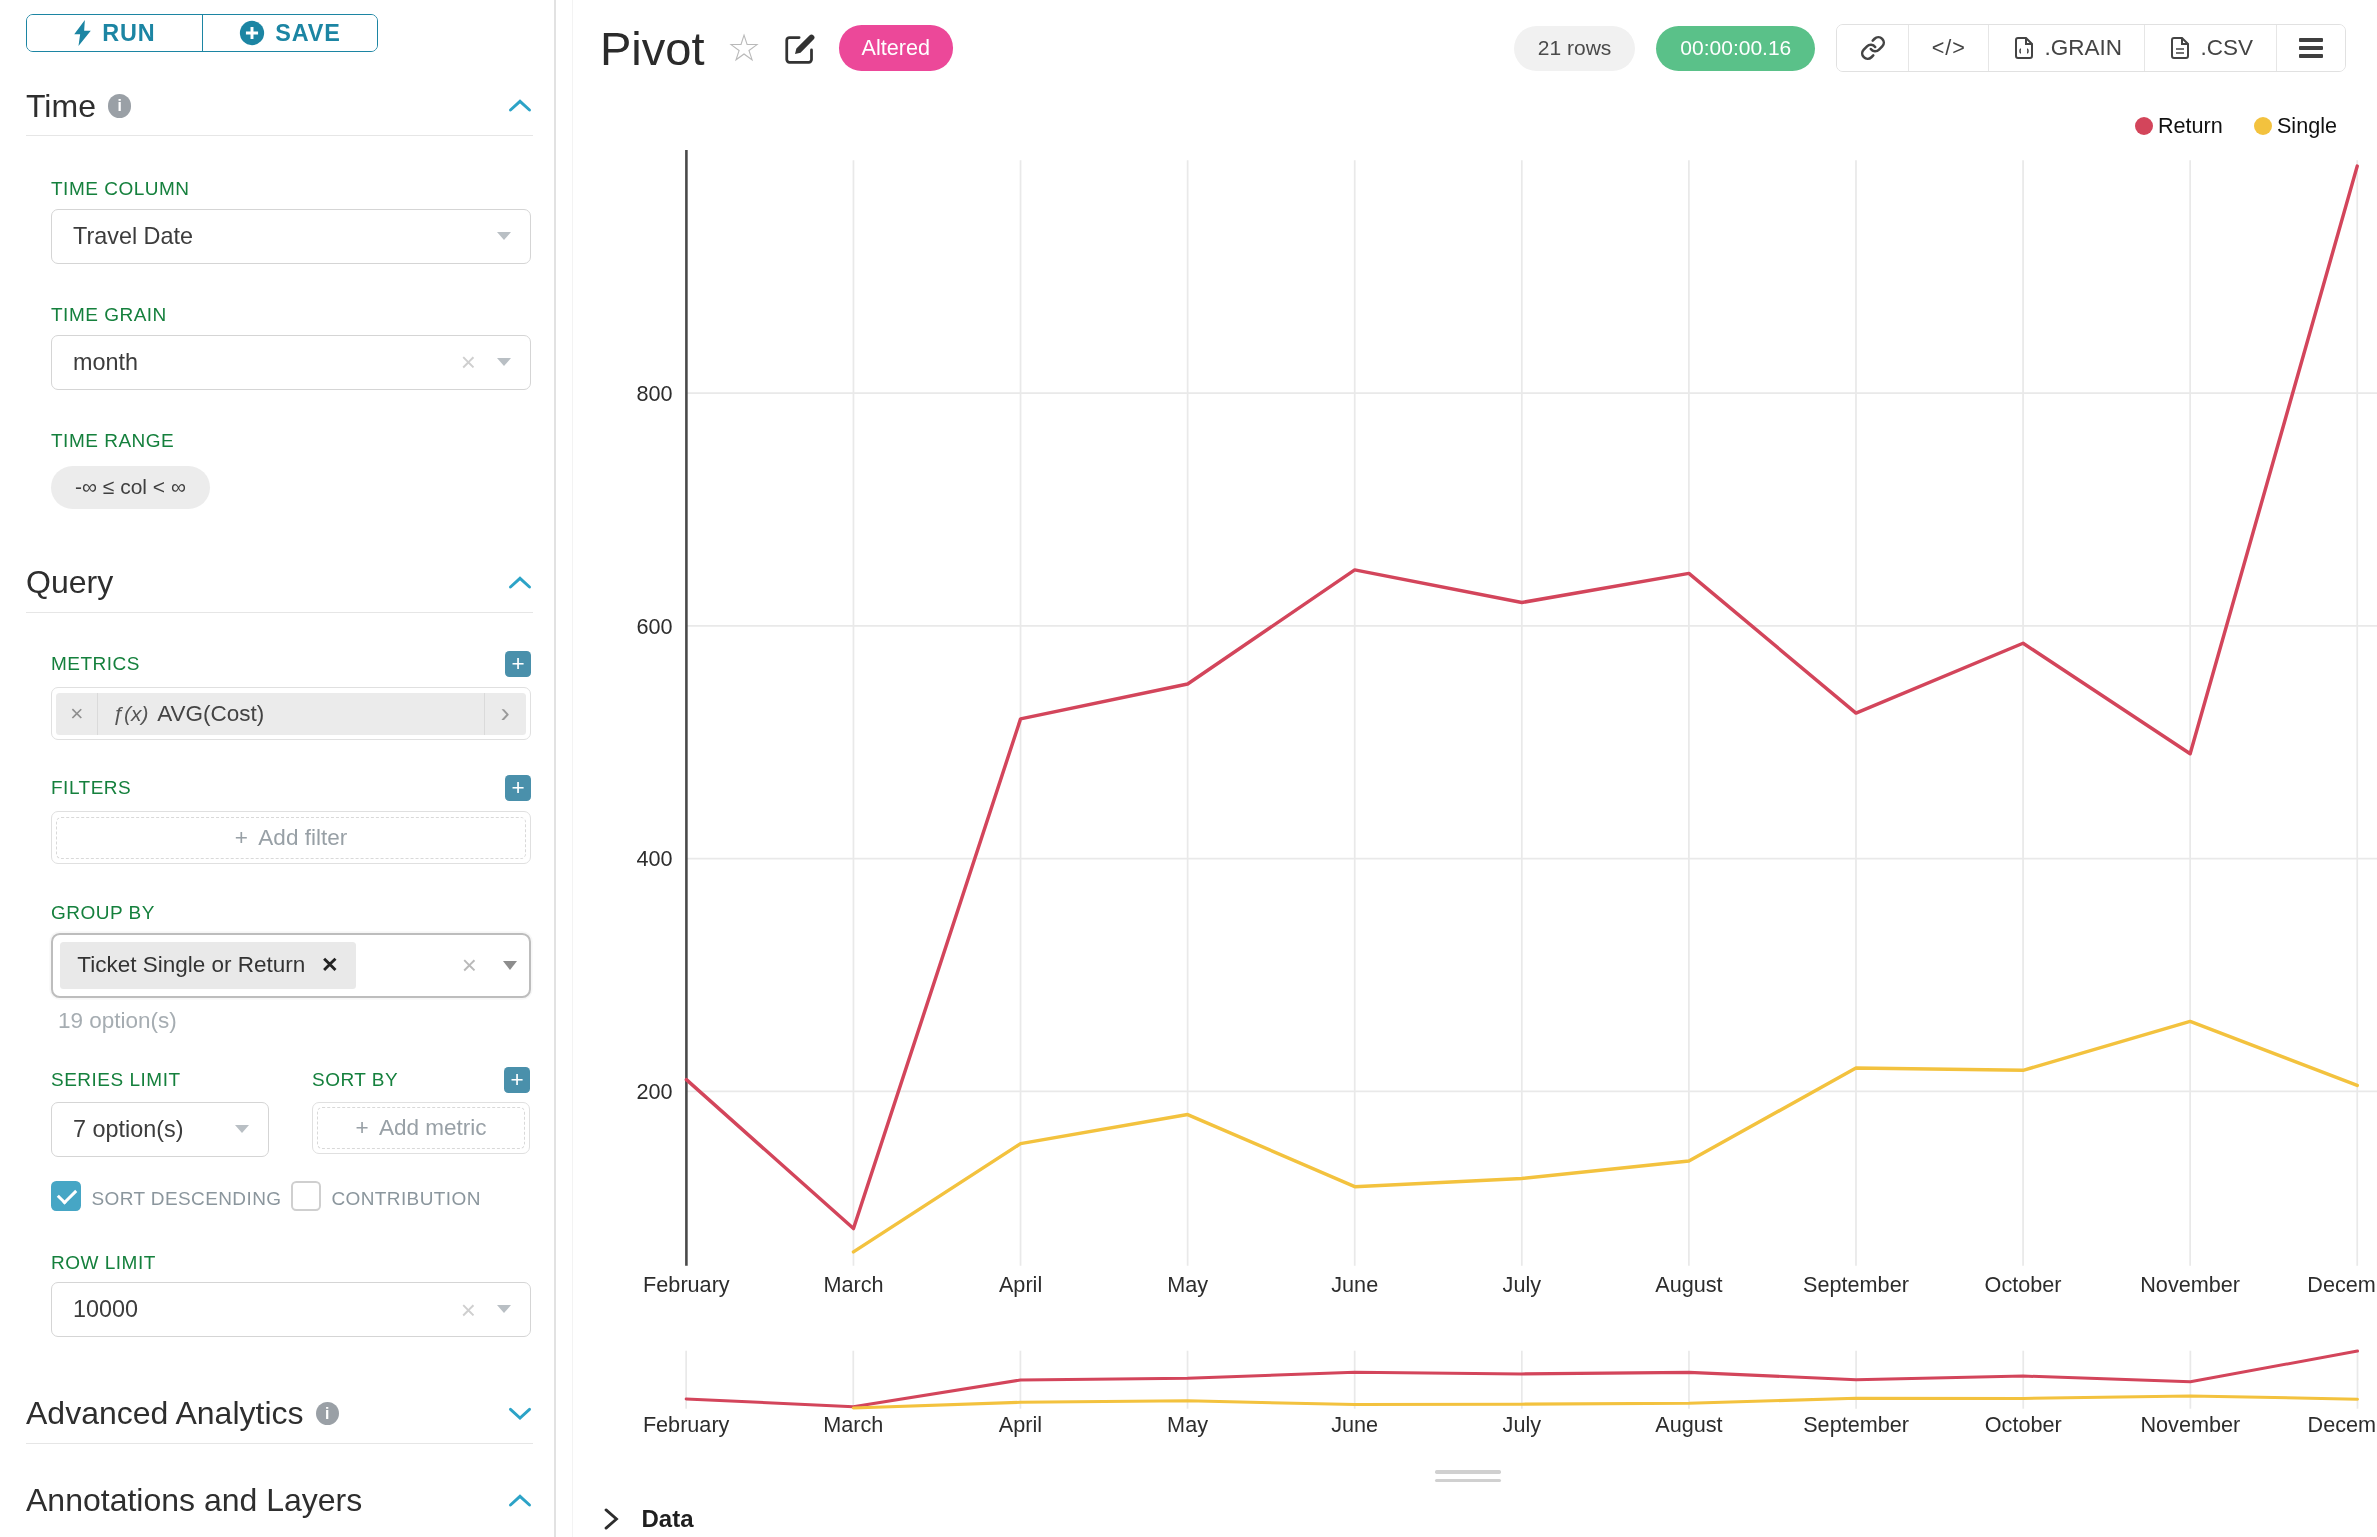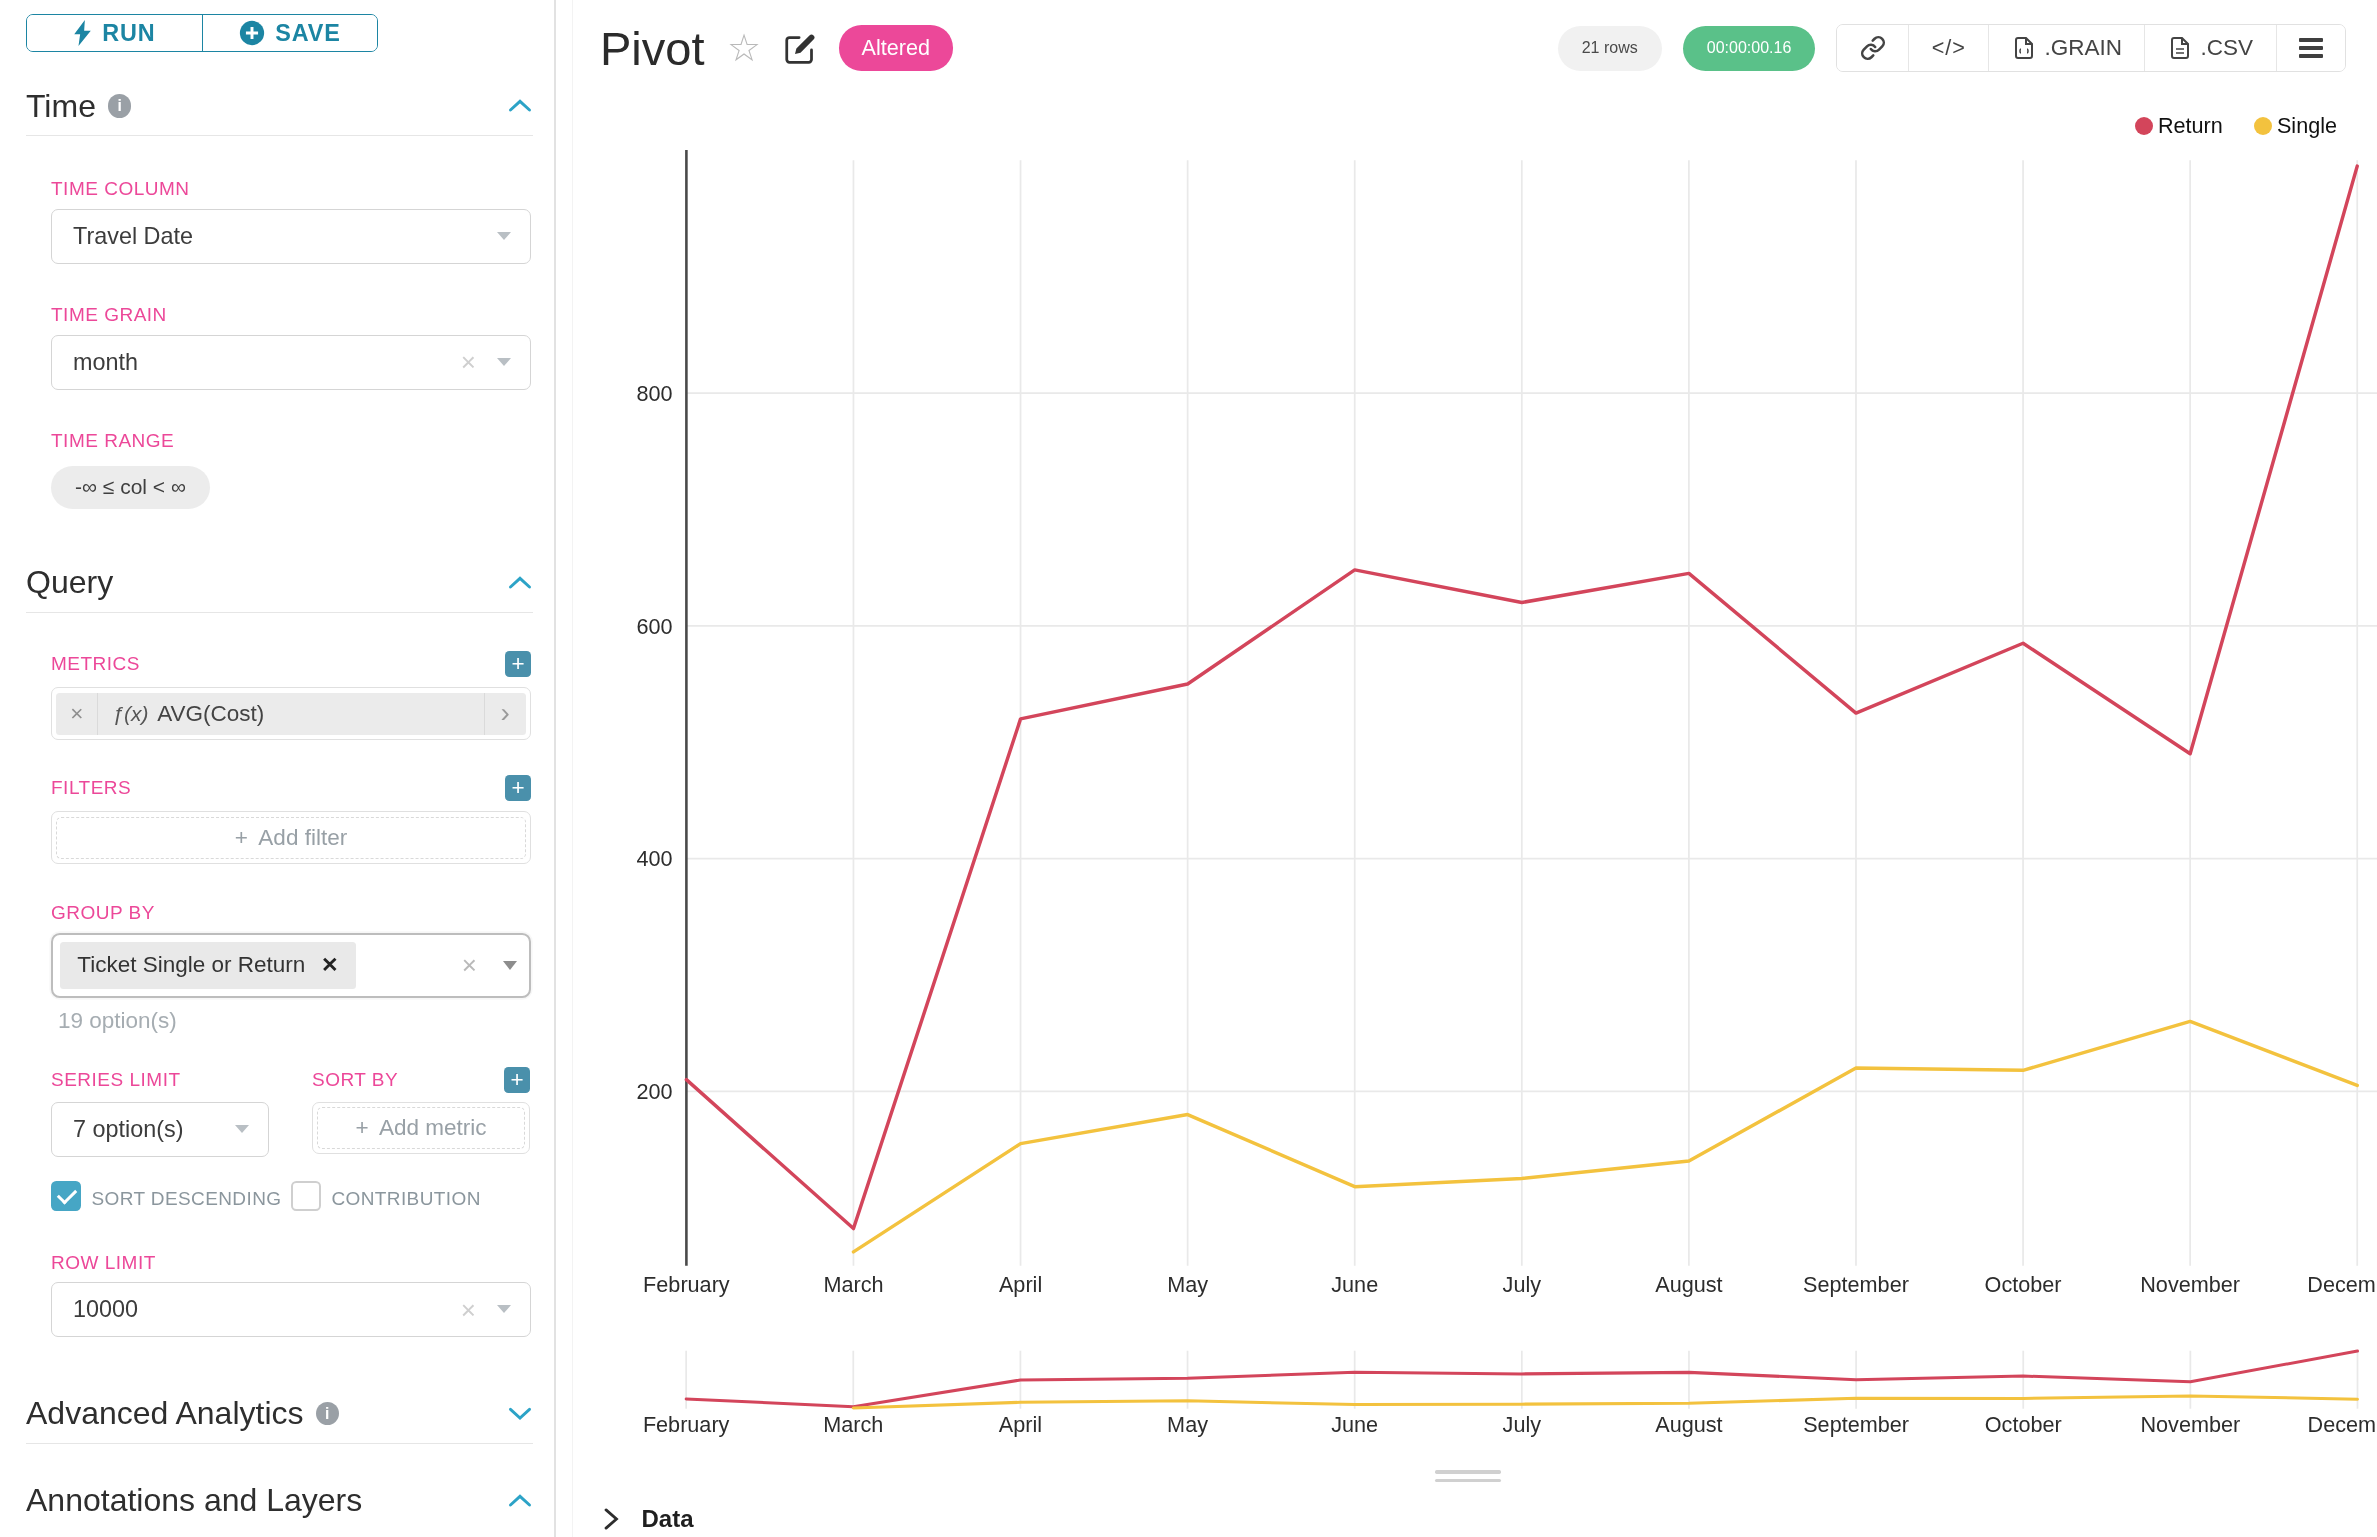--- a/index.html
+++ b/index.html
@@ -22,21 +22,21 @@
 
   .sec-head { display:flex; align-items:center; margin-top:35px; height:38px; }
   .sec-head h2 { font-size:32px; font-weight:400; color:#2e2e2e; }
   .info-i { display:inline-block; width:23.4px; height:23.4px; border-radius:50%;
     background:#9aa0a6; color:#fff; font-size:15.6px; font-weight:700;
     text-align:center; line-height:23.4px; margin-left:12px; font-style:normal; }
   .chev { margin-left:auto; }
   .divider { border:none; border-top:1.7px solid #e6e6e6; margin-top:10.4px; }
 
   .fields { padding-left:25px; width:505px; }
-  .f-label { margin:40px 0 8.7px; font-size:19px; color:#ec4899; letter-spacing:0.5px; }
+  .f-label { margin:40px 0 8.7px; font-size:19px; color:#15803d; letter-spacing:0.5px; }
   .f-label.first { margin-top:42px; }
   .select { position:relative; height:55px; border:1.7px solid #d5d5d5; border-radius:7px;
     display:flex; align-items:center; padding:0 61px 0 21px; font-size:23.4px;
     color:#3c3c3c; background:#fff; }
   .caret-down { width:0; height:0; border-left:7px solid transparent;
     border-right:7px solid transparent; border-top:8.7px solid #b9bfc4;
     position:absolute; right:19px; top:50%; margin-top:-4.3px; }
   .sel-clear { position:absolute; right:54px; top:50%; transform:translateY(-50%);
     color:#cfcfcf; font-size:26px; }
 
@@ -104,21 +104,21 @@
 
   .main-header { position:absolute; left:42px; right:31px; top:21px; height:54px;
     display:flex; align-items:center; justify-content:space-between; }
   .mh-left { display:flex; align-items:center; gap:22.5px; }
   .mh-left h1 { font-size:47px; font-weight:500; color:#2b2b2b; }
   .star { font-size:38px; color:#b9b9b9; line-height:1; cursor:pointer; }
   .badge { background:#ec4899; color:#fff; font-size:21.6px; padding:10.4px 22.5px;
     border-radius:22.5px; }
   .mh-right { display:flex; align-items:center; gap:21px; }
   .pill { height:45px; display:flex; align-items:center; padding:4px 24px;
-    border-radius:22.5px; font-size:16px; }
+    border-radius:22.5px; font-size:21px; }
   .pill.gray { background:#f1f1f1; color:#4a4a4a; }
   .pill.green { background:#5ac189; color:#fff; }
   .btn-grp { display:flex; align-items:stretch; height:48px; border:1.7px solid #e1e1e1;
     border-radius:7px; background:#fff; overflow:hidden; }
   .btn-grp button { display:flex; align-items:center; justify-content:center; gap:8.7px;
     background:#fff; border:none; border-right:1.7px solid #e6e6e6; padding:0 22.5px;
     font-size:22.5px; color:#444; cursor:pointer; font-family:inherit; }
   .btn-grp button:last-child { border-right:none; }
   .code-txt { font-size:21.6px; color:#444; letter-spacing:0.9px; }
   .burger { display:flex; flex-direction:column; gap:4.3px; }

